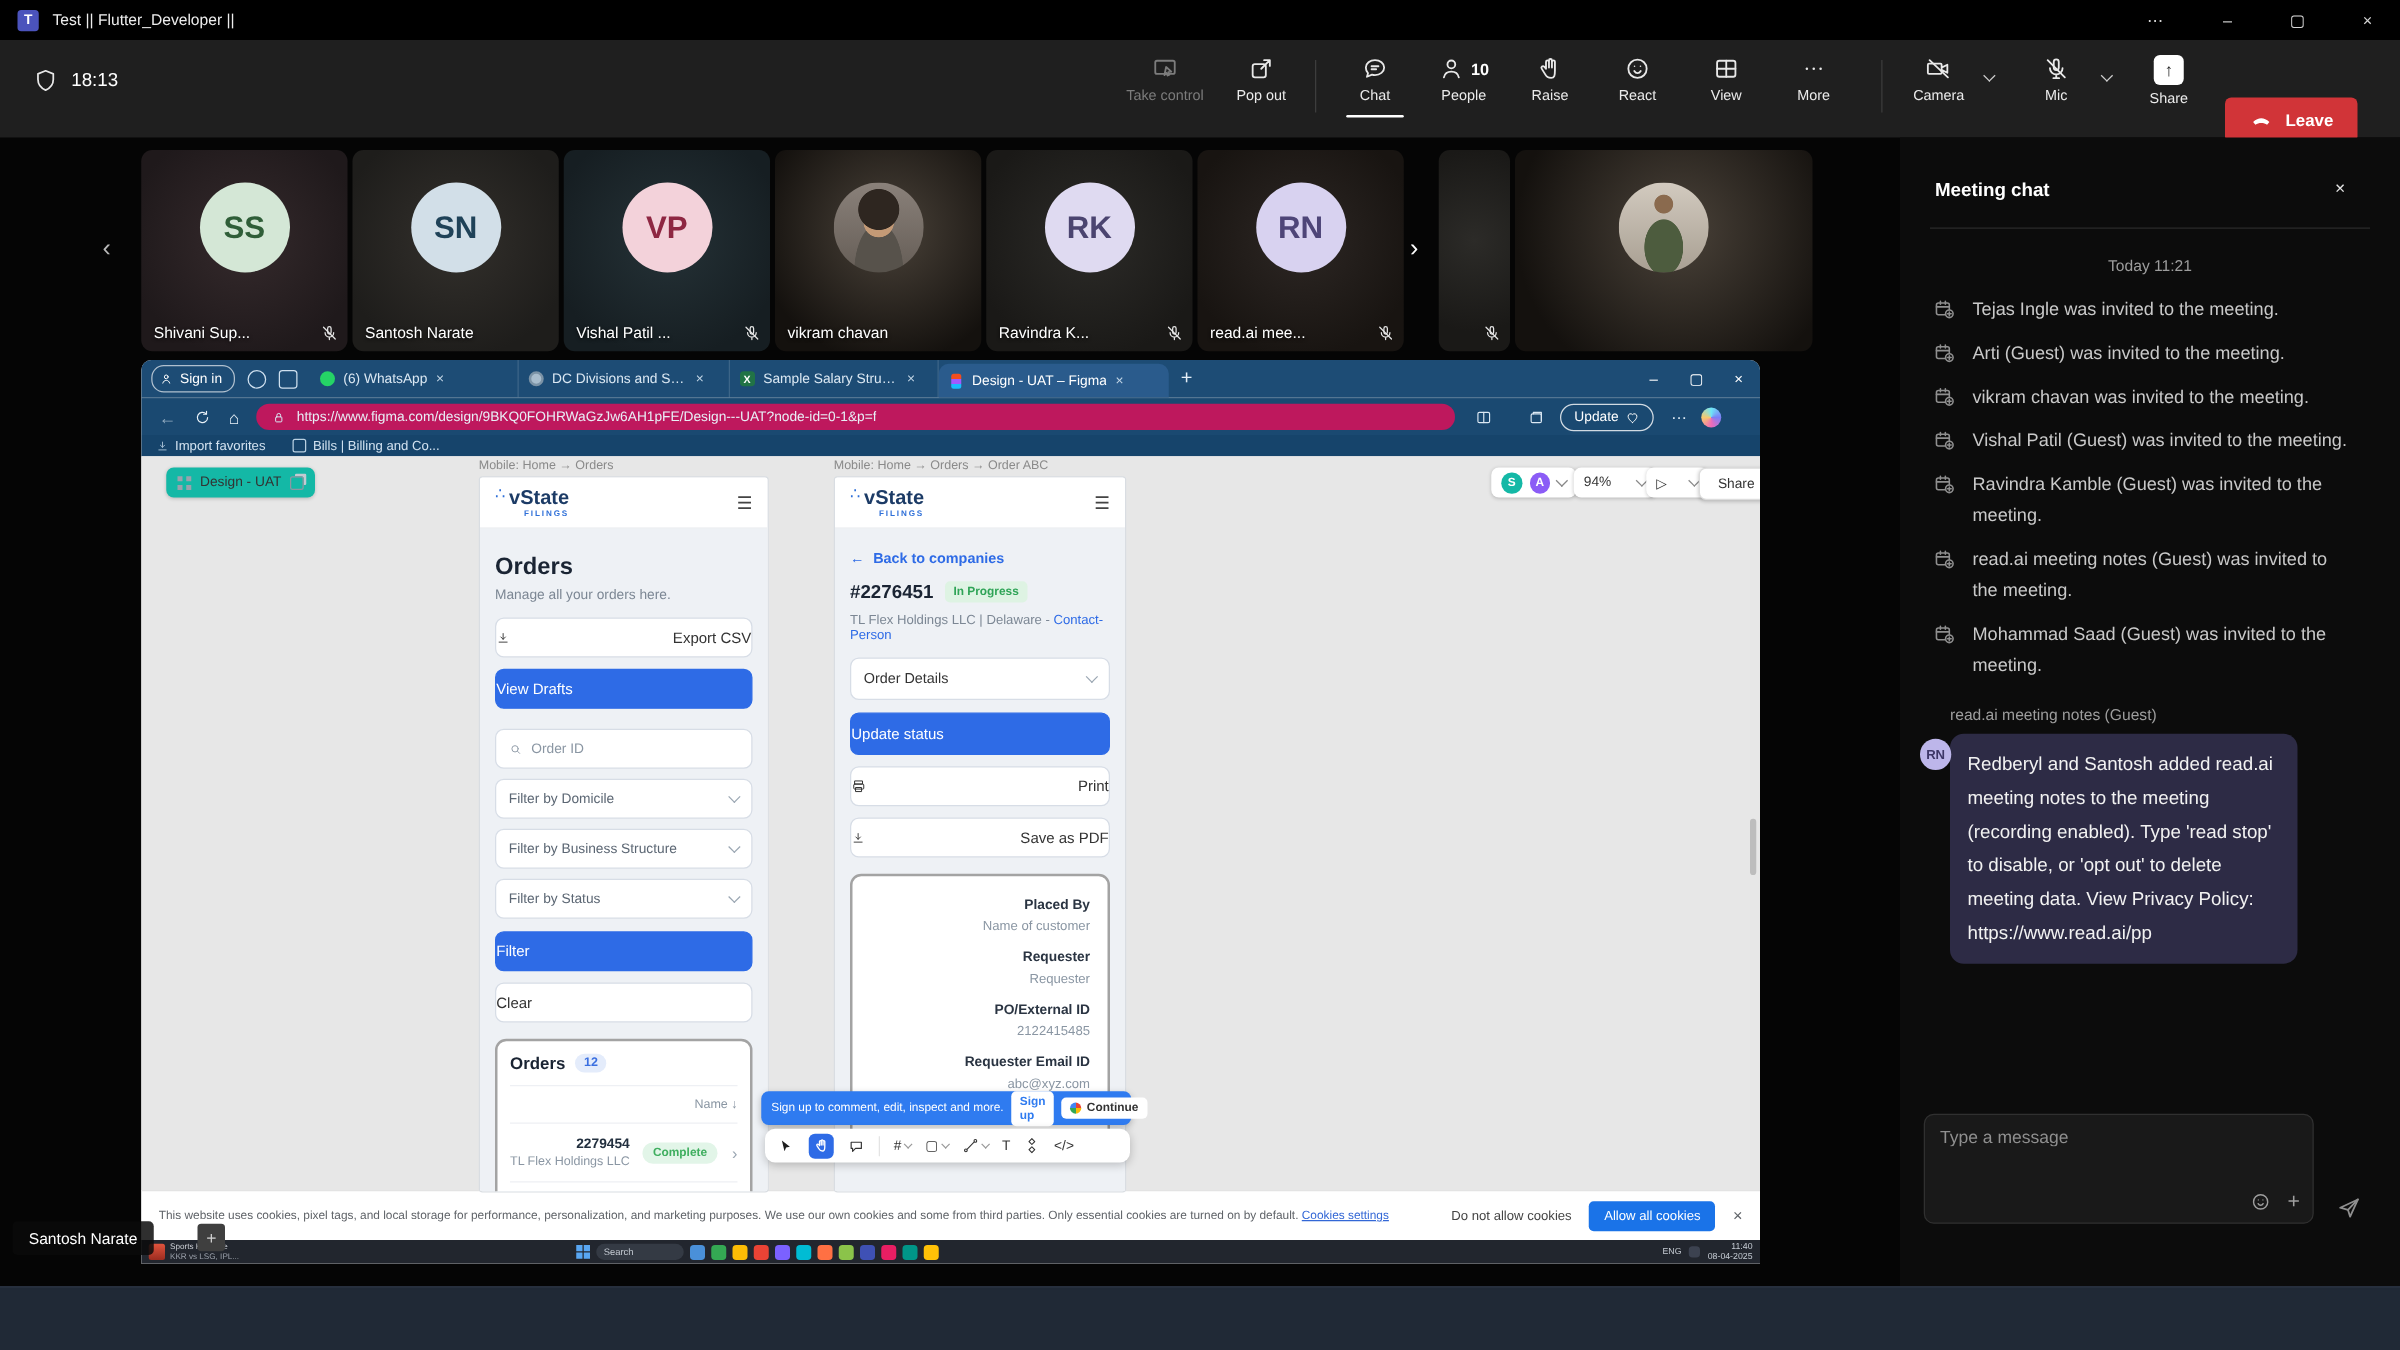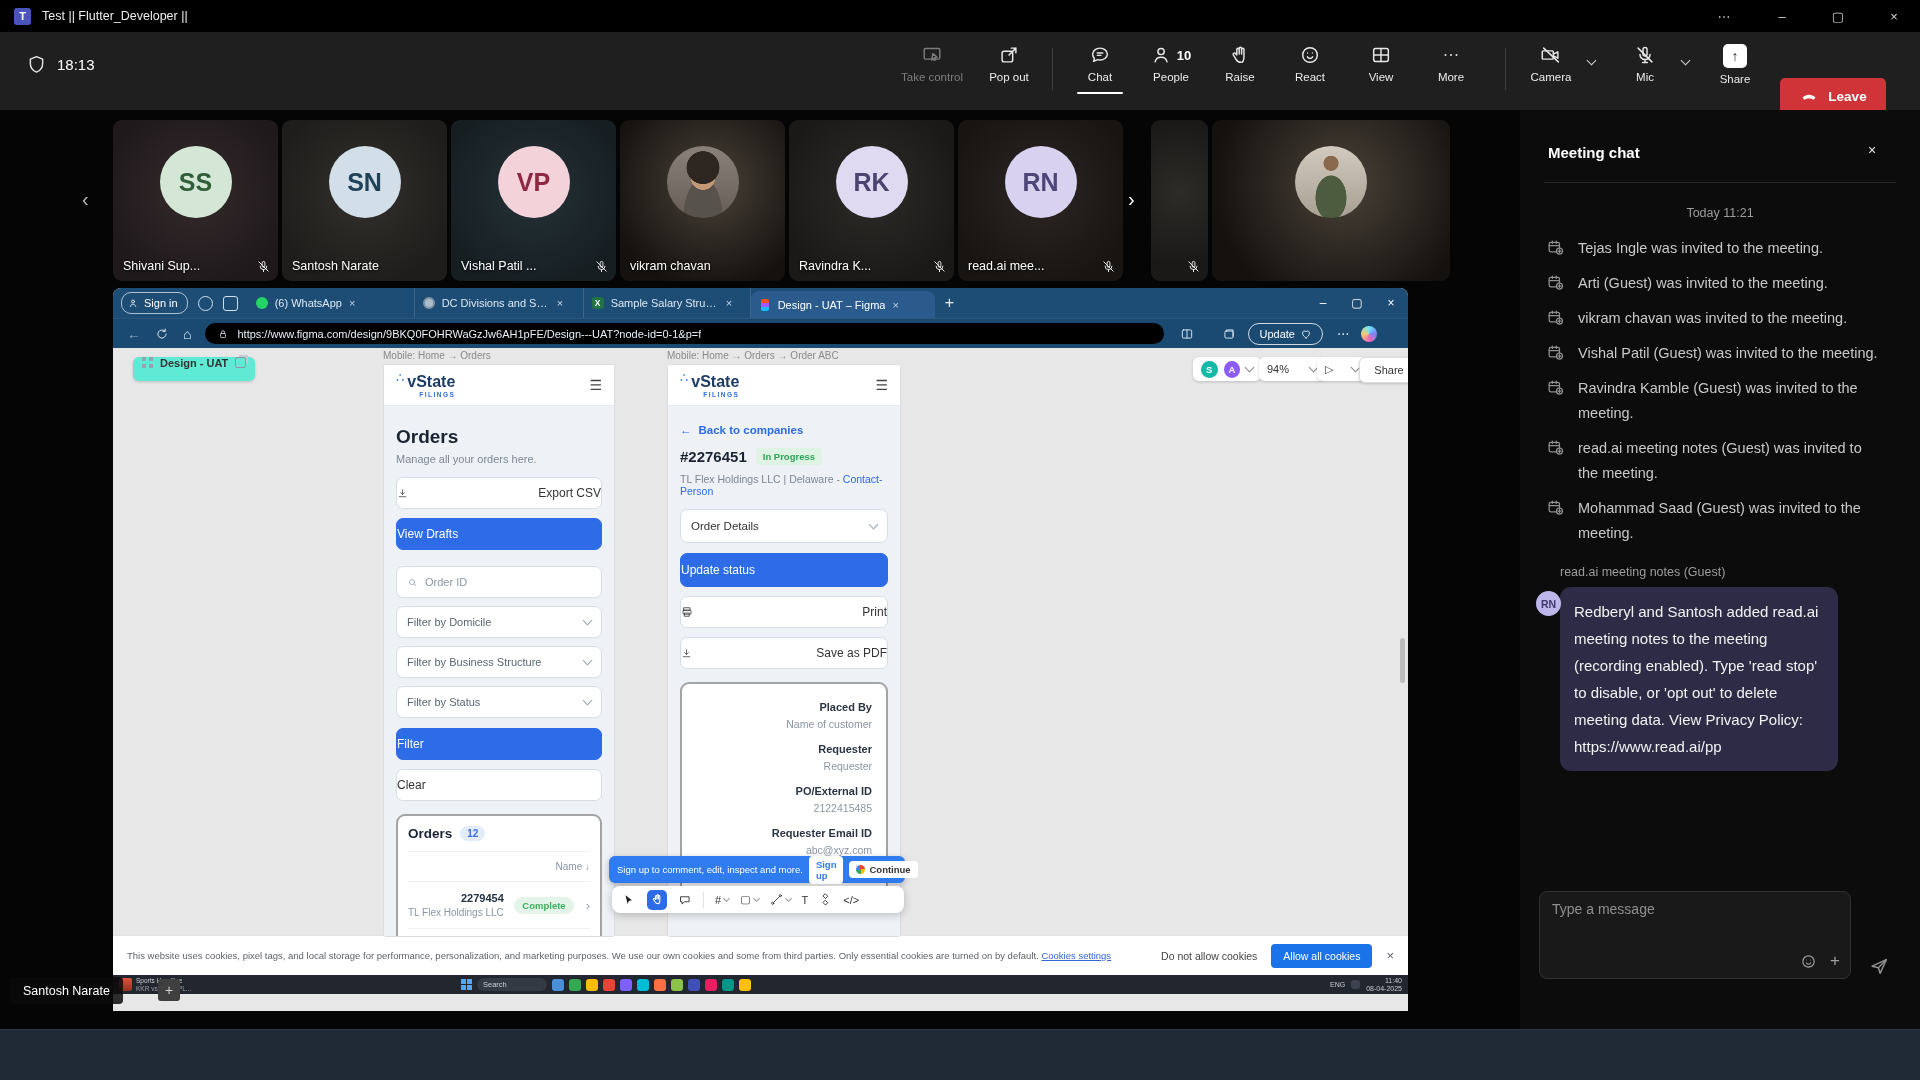--- a/index.html
+++ b/index.html
@@ -64,34 +64,34 @@
   .fav{width:12px;height:12px;border-radius:3px;flex:0 0 auto;}
   .fav.wa{border-radius:50%;background:#25d366;display:flex;align-items:center;justify-content:center;}
   .fav.gl{border-radius:50%;background:#a9bdcd;border:2px solid #7c93a6;box-sizing:border-box;}
   .fav.xl{background:#217346;color:#fff;font-size:8.5px;font-weight:bold;display:flex;align-items:center;justify-content:center;}
   .fav.fg{border-radius:2px;background:linear-gradient(#f24e1e 33%,#a259ff 33% 66%,#1abcfe 66%);width:8px;margin:0 2px;}
   #newtab{margin-left:10px;color:#e4eef7;font-size:16px;}
   .bwinctl{position:absolute;top:0;height:30px;width:34px;display:flex;align-items:center;justify-content:center;color:#fff;font-size:12px;}
   #navrow{position:relative;height:29px;background:#1a4971;display:flex;align-items:center;border-top:1px solid rgba(255,255,255,.08);}
   .navico{margin-left:14px;color:#e8f1f8;font-size:14px;}
   .navico.dis{color:#8fa9bf;}
-  #urlpill{margin-left:14px;width:935px;height:21px;background:#000000;border-radius:11px;display:flex;align-items:center;gap:8px;padding:0 12px;}
+  #urlpill{margin-left:14px;width:935px;height:21px;background:#be185d;border-radius:11px;display:flex;align-items:center;gap:8px;padding:0 12px;}
   #urltext{font-size:11px;color:#e8eff6;white-space:nowrap;overflow:hidden;}
   .uricon{margin-left:14px;color:#dce9f4;font-size:12.5px;}
   #updatebtn{margin-left:12px;height:20px;border:1px solid rgba(255,255,255,.8);border-radius:11px;padding:0 10px;
              display:flex;align-items:center;gap:5px;font-size:11px;color:#fff;}
   #copilot{margin-left:12px;width:16px;height:16px;border-radius:50%;
            background:conic-gradient(#6ee7f7,#7c7ff7,#ef6ab8,#f7c96e,#6ee7f7);}
   #favbar{height:17px;background:#16446b;display:flex;align-items:center;font-size:10.5px;color:#d2e2f0;gap:22px;padding-left:12px;}
   .favitem{display:flex;align-items:center;gap:5px;}
   .favdot{width:9px;height:9px;border:1.2px solid #b9d0e2;border-radius:2px;}
   
   #canvas{position:relative;height:587px;background:#e7e7e7;color:#333;}
-  #filechip{left:20px;top:9px;height:24px;background:#5eead4;border-radius:6px;box-shadow:0 1px 3px rgba(0,0,0,.18);
-            display:flex;align-items:flex-start;gap:7px;padding:0 9px;font-size:11px;color:#333;font-weight:bold;}
+  #filechip{left:20px;top:9px;height:24px;background:#14b8a6;border-radius:6px;box-shadow:0 1px 3px rgba(0,0,0,.18);
+            display:flex;align-items:center;gap:7px;padding:0 9px;font-size:11px;color:#333;}
   .minigrid{width:11px;height:11px;background:
       linear-gradient(#9aa2ad,#9aa2ad) 0 0/4px 4px no-repeat,
       linear-gradient(#9aa2ad,#9aa2ad) 7px 0/4px 4px no-repeat,
       linear-gradient(#9aa2ad,#9aa2ad) 0 7px/4px 4px no-repeat,
       linear-gradient(#9aa2ad,#9aa2ad) 7px 7px/4px 4px no-repeat;}
   .dsq{width:9px;height:9px;border:1.3px solid #8e97a3;border-radius:2px;box-shadow:3px -3px 0 -1px #c3cad2;}
   .fpill{position:absolute;top:9px;height:24px;background:#fff;border-radius:6px;box-shadow:0 1px 3px rgba(0,0,0,.18);
          display:flex;align-items:center;gap:6px;padding:0 8px;font-size:11px;color:#333;}
   .uav{width:17px;height:17px;border-radius:50%;color:#fff;font-size:9.5px;font-weight:bold;display:flex;align-items:center;justify-content:center;}
   .framelabel{position:absolute;top:2px;font-size:10px;color:#8a8a8a;}
@@ -436,20 +436,32 @@
       <div id="updatebtn">
         <span>Update</span>
         <svg class="ico" width="12" height="12" viewBox="0 0 24 24" style="stroke:#fff">
             <path d="M12 20s-7-4.5-7-10a4 4 0 0 1 7-2.6A4 4 0 0 1 19 10c0 5.5-7 10-7 10z"></path>
           </svg>
       </div>
       <span class="uricon">⋯</span>
       <div id="copilot"></div>
     </div>
 
+    <div id="favbar">
+      <div class="favitem">
+        <svg class="ico" width="10" height="10" viewBox="0 0 24 24" style="stroke:#b9d0e2">
+            <path d="M12 4v10M8 10l4 4 4-4M5 19h14"></path>
+          </svg>
+        <span>Import favorites</span>
+      </div>
+      <div class="favitem">
+        <div class="favdot"></div>
+        <span>Bills | Billing and Co...</span>
+      </div>
+    </div>
 
     <div id="canvas">
       <div class="abs" id="filechip">
         <div class="minigrid"></div>
         <span>Design - UAT</span>
         <div class="dsq"></div>
       </div>
 
       <div class="fpill" style="left:1080px;width:52px">
         <div class="uav" style="background:#14b8a6">

